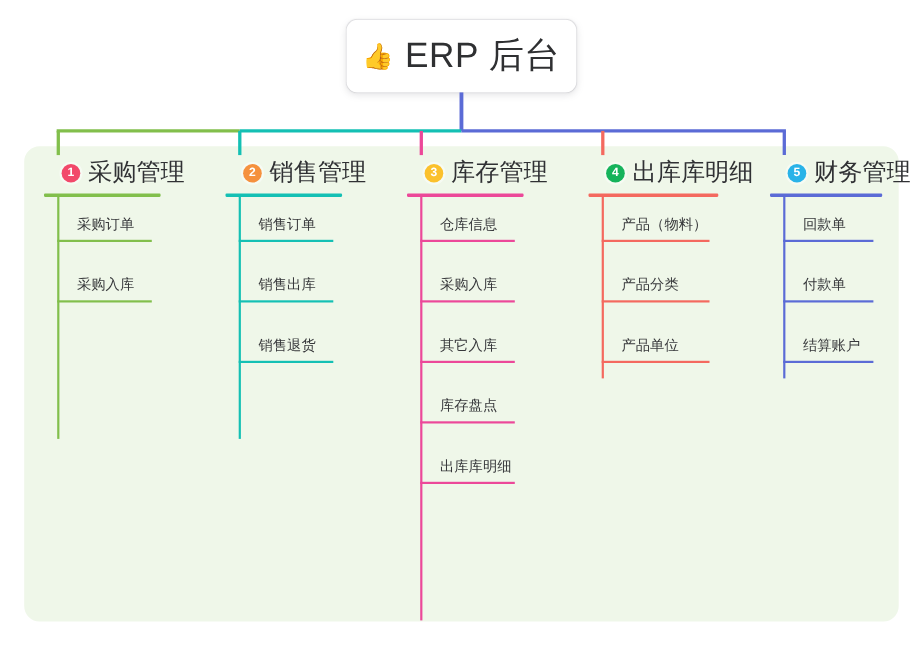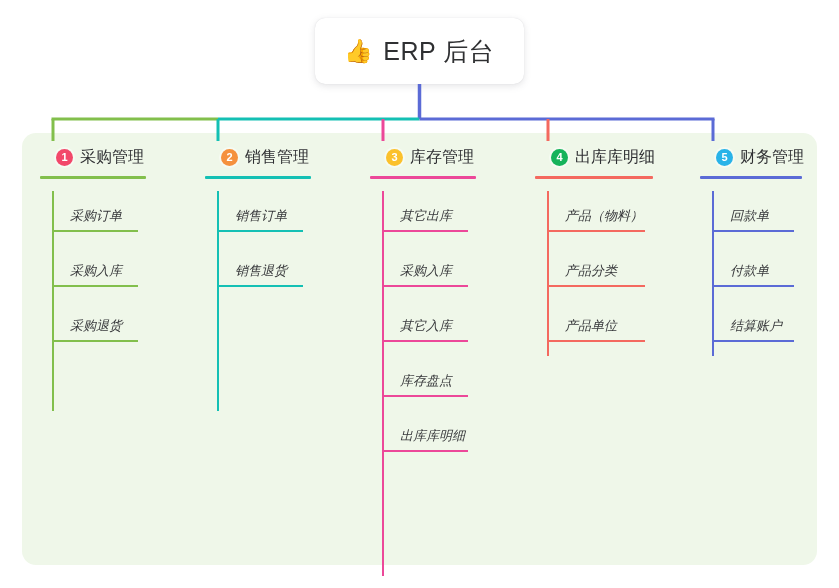--- a/index.html
+++ b/index.html
@@ -35,21 +35,21 @@
     align-items: center;
     justify-content: center;
     gap: 10px;
   }
   .root-emoji {
     font-size: 23px;
     line-height: 1;
     display: inline-block;
   }
   .root-label {
-    font-size: 25px;
+    font-size: 32px;
     color: #2f3032;
     letter-spacing: 0.5px;
     white-space: nowrap;
   }
 
   
   .panel {
     position: absolute;
     left: 22px;
     top: 133px;
@@ -86,33 +86,32 @@
     border-radius: 50%;
     color: #ffffff;
     font-size: 11px;
     line-height: 17px;
     text-align: center;
     font-weight: bold;
     flex: 0 0 auto;
     box-shadow: 0 0 0 2px rgba(255,255,255,0.45);
   }
   .col-title {
-    font-size: 16px;
+    font-size: 22px;
     color: #303134;
     white-space: nowrap;
   }
   .col-rule {
     height: 3px;
     margin-top: 8px;
     border-radius: 1px;
   }
   .col-items {
     position: relative;
-    margin-top: 12px;
-    font-style: italic;
+    margin-top: 0px;
   }
   .spine {
     position: absolute;
     left: 12px;
     top: 0;
     width: 2px;
   }
   .item {
     position: relative;
     height: 55px;
@@ -169,54 +168,54 @@
         <div class="col-items">
           <div class="spine" style="background: rgb(130, 191, 76); height: 220px;"></div>
           <div class="item">
             <span class="item-text">采购订单</span>
             <div class="item-rule" style="background: rgb(130, 191, 76); width: 86px;"></div>
           </div>
           <div class="item">
             <span class="item-text">采购入库</span>
             <div class="item-rule" style="background: rgb(130, 191, 76); width: 86px;"></div>
           </div>
-          <div class="item">
-            <span class="item-text">采购退货</span>
-            <div class="item-rule" style="background: rgb(130, 191, 76); width: 86px;"></div>
-          </div>
         </div>
       </div>
       <div class="column" style="left: 205px; width: 150px;">
         <div class="col-header">
           <span class="badge" style="background: rgb(245, 145, 62);">2</span>
           <span class="col-title">销售管理</span>
         </div>
         <div class="col-rule" style="background: rgb(20, 192, 180); width: 106px; margin-left: 0px;"></div>
         <div class="col-items">
           <div class="spine" style="background: rgb(20, 192, 180); height: 220px;"></div>
           <div class="item">
             <span class="item-text">销售订单</span>
             <div class="item-rule" style="background: rgb(20, 192, 180); width: 86px;"></div>
           </div>
           <div class="item">
+            <span class="item-text">销售出库</span>
+            <div class="item-rule" style="background: rgb(20, 192, 180); width: 86px;"></div>
+          </div>
+          <div class="item">
             <span class="item-text">销售退货</span>
             <div class="item-rule" style="background: rgb(20, 192, 180); width: 86px;"></div>
           </div>
         </div>
       </div>
       <div class="column" style="left: 370px; width: 150px;">
         <div class="col-header">
           <span class="badge" style="background: rgb(251, 193, 44);">3</span>
           <span class="col-title">库存管理</span>
         </div>
         <div class="col-rule" style="background: rgb(236, 72, 153); width: 106px; margin-left: 0px;"></div>
         <div class="col-items">
           <div class="spine" style="background: rgb(236, 72, 153); height: 385px;"></div>
           <div class="item">
-            <span class="item-text">其它出库</span>
+            <span class="item-text">仓库信息</span>
             <div class="item-rule" style="background: rgb(236, 72, 153); width: 86px;"></div>
           </div>
           <div class="item">
             <span class="item-text">采购入库</span>
             <div class="item-rule" style="background: rgb(236, 72, 153); width: 86px;"></div>
           </div>
           <div class="item">
             <span class="item-text">其它入库</span>
             <div class="item-rule" style="background: rgb(236, 72, 153); width: 86px;"></div>
           </div>

